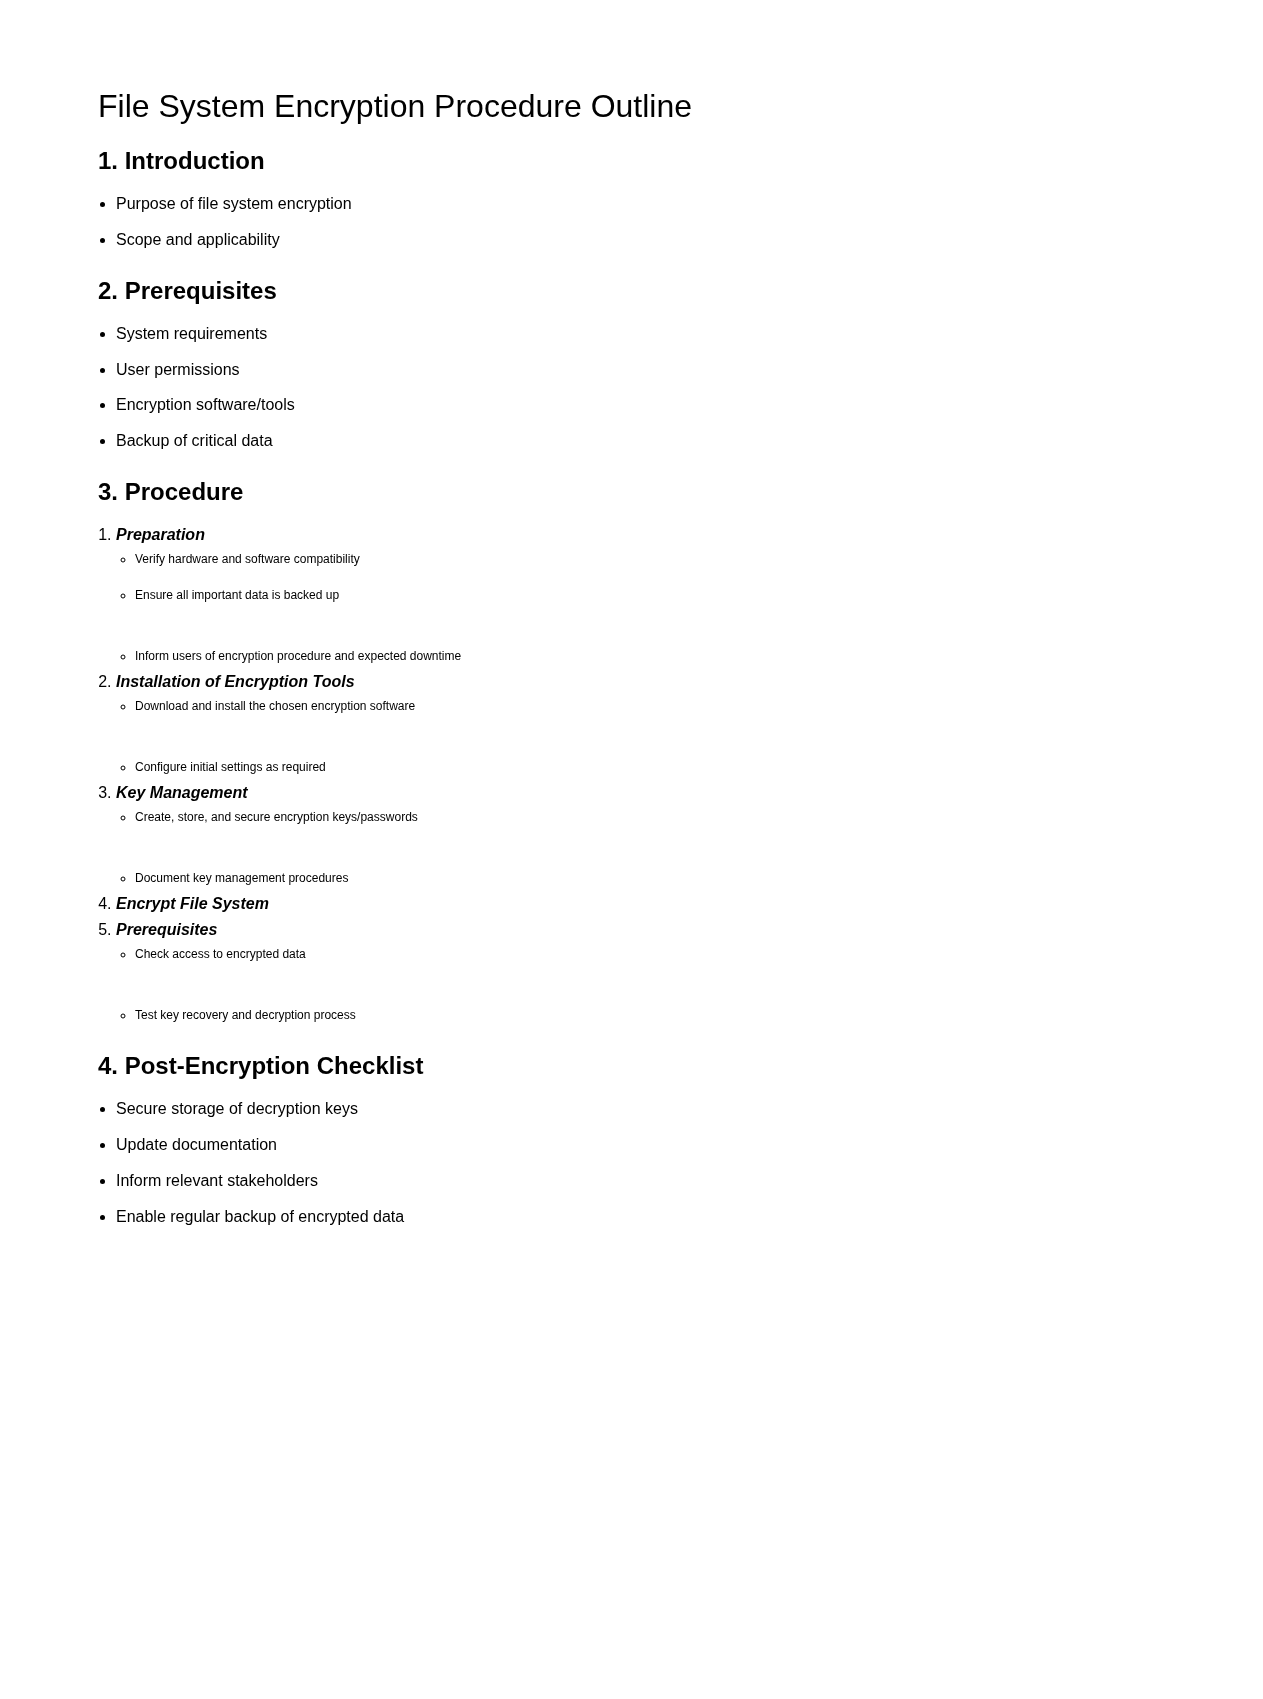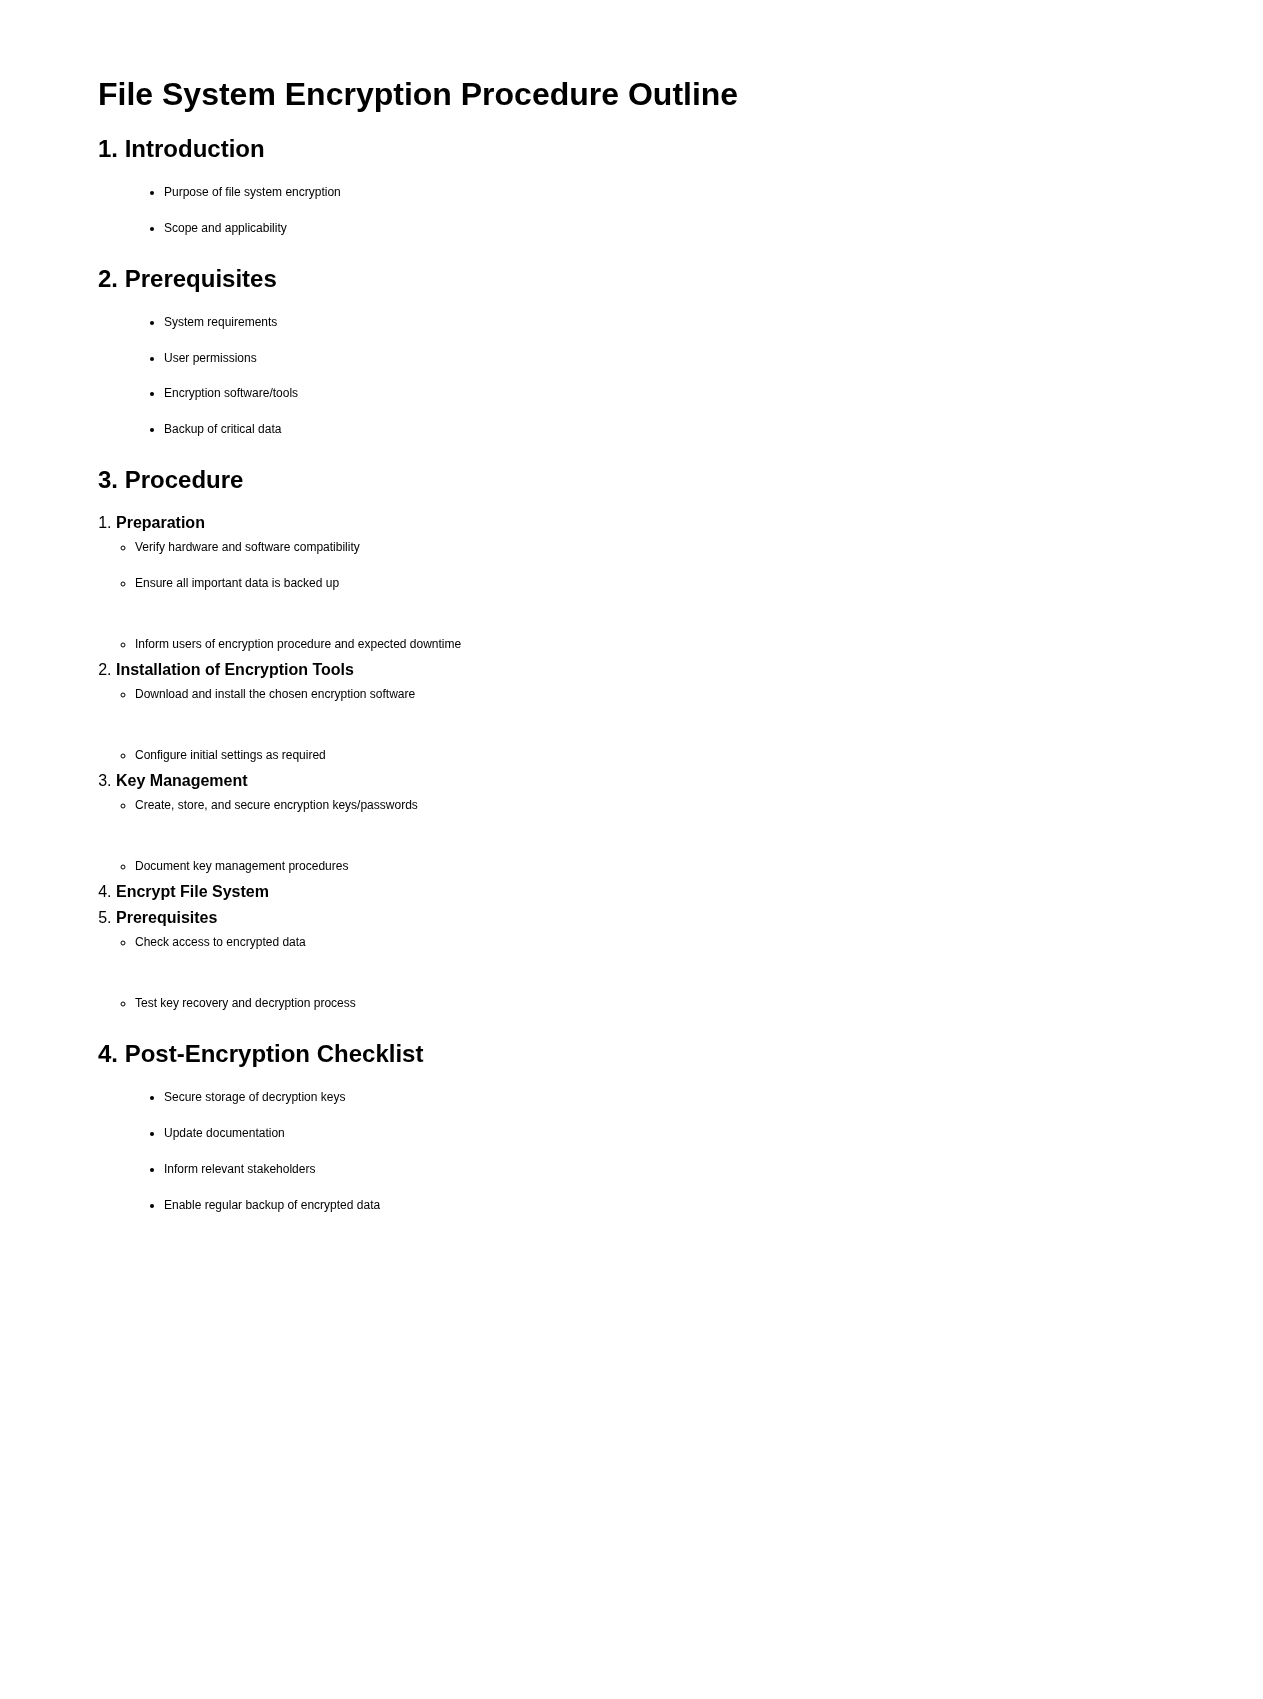--- a/index.html
+++ b/index.html
@@ -15,53 +15,53 @@
       position: relative;
     }
     .page {
       position: absolute;
       left: 98px;
       top: 74px;
       width: 1000px;
     }
     h1 {
       font-size: 32px;
-      font-weight: bold;
-      margin: 0 0 20px 0;
+      font-weight: normal;
+      margin: 12px 0 20px 0;
       line-height: 40px;
     }
     h2 {
       font-size: 24px;
       font-weight: bold;
       margin: 16px 0 18px 0;
       line-height: 30px;
     }
     ul.top {
       margin: 0 0 26px 0;
       padding-left: 18px;
       list-style: disc;
     }
     ul.top li {
-      font-size: 12px;
+      font-size: 16px;
       line-height: 20px;
       margin-bottom: 15.8px;
-      margin-left: 48px;
     }
     ol.steps {
       margin: 0 0 26px 0;
       padding-left: 18px;
       list-style: decimal;
     }
     ol.steps > li {
       font-size: 16px;
       line-height: 20px;
       margin-bottom: 6px;
     }
     ol.steps > li > .step-title {
       font-weight: bold;
+      font-style: italic;
     }
     ul.sub {
       margin: 4px 0 0 0;
       padding-left: 19px;
       list-style: circle;
     }
     ul.sub li {
       font-size: 12px;
       line-height: 20px;
       margin-bottom: 16px;

